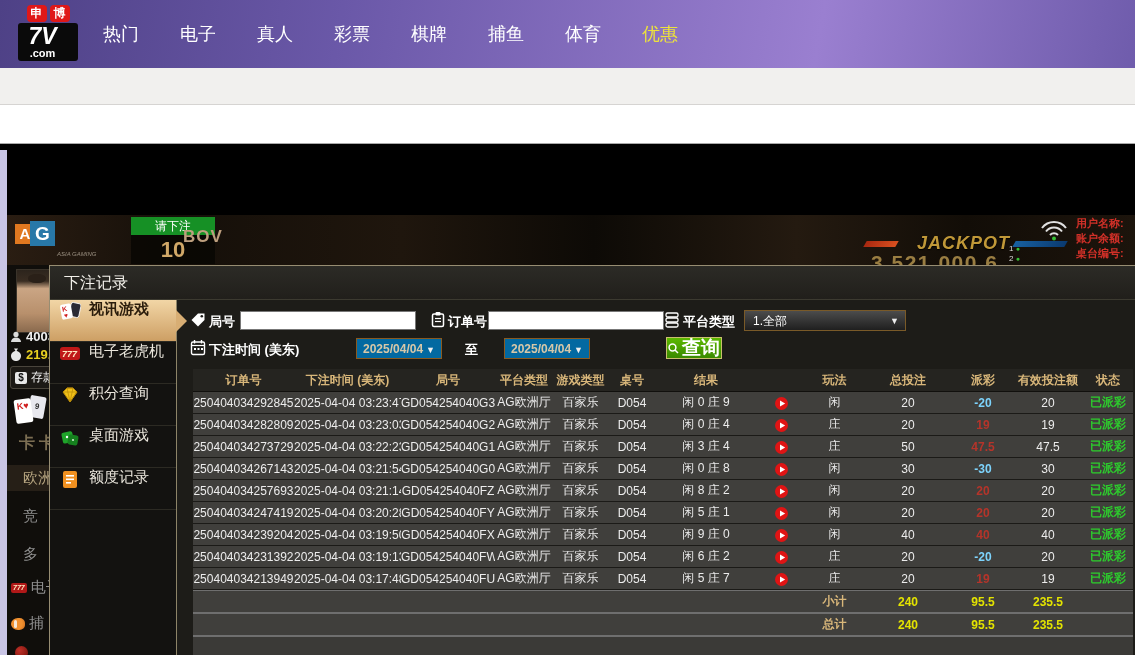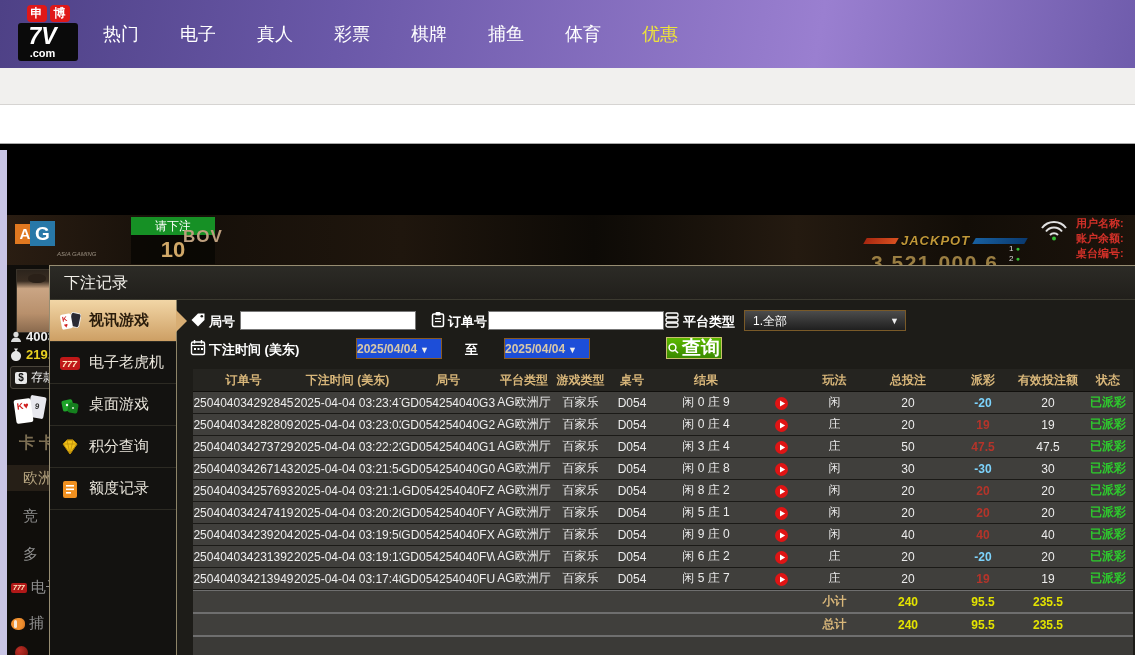--- a/index.html
+++ b/index.html
@@ -40,21 +40,21 @@
   .ag-a{position:absolute;left:0;top:3px;width:20px;height:20px;background:#e07820;color:#fff;font-weight:bold;font-size:15px;text-align:center;line-height:20px;}
   .ag-g{position:absolute;left:15px;top:0;width:25px;height:25px;background:#2878a8;color:#fff;font-weight:bold;font-size:19px;text-align:center;line-height:25px;}
   .ag-cap{position:absolute;left:42px;top:30px;font-size:6px;color:#9a8f80;font-style:italic;white-space:nowrap;}
   .betbox{position:absolute;left:80px;top:2px;width:84px;padding-left:44px;}
   .bet-prompt{display:block;background:#169025;color:#fff;font-size:12px;text-align:center;line-height:18px;height:18px;}
   .bet-count{display:block;background:rgba(8,6,3,.8);color:#d0a868;font-size:22px;font-weight:bold;text-align:center;line-height:29px;height:29px;}
   .bov{position:absolute;left:176px;top:12px;color:#bd9f7e;font-weight:bold;font-size:17px;letter-spacing:1px;}
   .jack{position:absolute;left:858px;top:18px;display:flex;align-items:center;}
   .jack .bar-r{width:32px;height:6px;background:linear-gradient(90deg,#a82810,#d85020);transform:skewX(-30deg);margin-right:4px;}
   .jack .bar-b{width:52px;height:6px;background:linear-gradient(90deg,#1860a0,#0a3a70);transform:skewX(-30deg);margin-left:4px;}
-  .jack .jtxt{color:#c09838;font-weight:bold;font-style:italic;font-size:13px;letter-spacing:1px;text-shadow:0 1px 1px #000;}
+  .jack .jtxt{color:#c09838;font-weight:bold;font-style:italic;font-size:18px;letter-spacing:1px;text-shadow:0 1px 1px #000;margin-left:16px;}
   .jackval{position:absolute;left:864px;top:36px;color:#9a7e42;font-weight:bold;font-size:21px;letter-spacing:1.5px;}
   .wifi{position:absolute;left:1032px;top:3px;}
   .seatnums{position:absolute;left:1002px;top:29px;font-size:8px;color:#ddd;line-height:10px;}
   .seatnums .dot{color:#35c035;font-size:7px;}
   .userlabels{position:absolute;left:1069px;top:1px;width:66px;overflow:hidden;color:#d03028;font-size:11px;font-weight:bold;line-height:15px;white-space:nowrap;}
   
   .underlay{position:absolute;left:7px;top:265px;width:150px;height:390px;background:#100e0b;z-index:1;overflow:hidden;}
   .avatar{position:absolute;left:9px;top:4px;width:40px;height:62px;border:1px solid #3a332a;
     background:linear-gradient(#2c241c 0%,#3a2d22 18%,#caa584 30%,#b8906c 70%,#8a6a4e 100%);}
   .avatar::after{content:"";position:absolute;left:11px;top:4px;width:18px;height:9px;background:#2a2018;border-radius:45%;}
@@ -74,35 +74,35 @@
   .mini777{display:inline-block;background:#b01818;color:#ffe8c0;font-size:7px;font-weight:bold;font-style:italic;border-radius:2px;padding:1px 2px;line-height:8px;}
   .fish{display:inline-block;width:14px;height:12px;background:radial-gradient(circle at 35% 45%,#f09030 55%,#c86818 100%);border-radius:50% 40% 40% 50%;position:relative;}
   .fish::after{content:"";position:absolute;left:3px;top:2px;width:3px;height:8px;background:#f5e8d8;border-radius:2px;}
   .reddot{position:absolute;left:8px;top:381px;width:13px;height:13px;border-radius:50%;background:radial-gradient(circle at 35% 35%,#c03028,#701008);}
   
   .modal{position:absolute;left:49px;top:265px;width:1090px;height:390px;background:#1d1c18;
     border-top:1px solid #978d72;border-left:1px solid #978d72;box-sizing:border-box;z-index:10;}
   .modal-head{height:33px;background:linear-gradient(#2c2b26,#211f1b);border-bottom:1px solid #3c3a30;
     color:#f2f0ea;font-size:16px;line-height:33px;padding-left:14px;}
   .menu{position:absolute;left:0;top:34px;bottom:0;width:126px;background:#131210;border-right:1px solid #8d8468;}
-  .menu-item{height:41px;display:flex;align-items:center;gap:8px;padding-left:9px;border-bottom:1px solid #2c2a23;
+  .menu-item{height:41px;display:flex;gap:8px;padding-left:9px;border-bottom:1px solid #2c2a23;
     color:#eae6dc;font-size:15px;cursor:pointer;position:relative;}
   .menu-item.active{background:linear-gradient(#f2d6a6,#cd9f64);color:#2b1d0c;font-weight:bold;}
   .menu-item.active::after{content:"";position:absolute;right:-11px;top:50%;margin-top:-11px;
     border-left:11px solid #d8ae74;border-top:11px solid transparent;border-bottom:11px solid transparent;z-index:11;}
   .mi{width:22px;height:22px;flex:0 0 22px;}
   
   .f-ic{position:absolute;}
   .f-label{position:absolute;color:#fff;font-size:13px;font-weight:bold;white-space:nowrap;}
   .f-input{position:absolute;width:168px;height:17px;background:#fff;border:1px solid #777;padding:0 3px;font-size:12px;}
   .f-select{position:absolute;width:162px;height:21px;background:linear-gradient(#4c4c4c,#1f1f1f);
     border:1px solid #7a5a28;color:#fff;font-size:12px;line-height:20px;padding-left:8px;box-sizing:border-box;cursor:pointer;}
   .f-select .caret{position:absolute;right:6px;top:0;font-size:9px;color:#eee;}
-  .f-date{position:absolute;width:86px;height:21px;background:#1d4ed8;border:1px solid #8a5a20;
-    color:#d8c8a8;font-size:12px;font-weight:bold;line-height:20px;box-sizing:border-box;cursor:pointer;}
+  .f-date{position:absolute;width:86px;height:21px;background:#0369a1;border:1px solid #8a5a20;
+    color:#d8c8a8;font-size:12px;font-weight:bold;line-height:20px;text-align:center;box-sizing:border-box;cursor:pointer;}
   .f-date .caret{font-size:9px;color:#eee;margin-left:3px;}
   .f-search{position:absolute;width:56px;height:22px;background:linear-gradient(#5cb800,#3a8a00);
     border:1px solid #cabf6e;color:#fff;font-size:19px;font-weight:bold;display:flex;align-items:center;justify-content:center;gap:3px;cursor:pointer;box-sizing:border-box;}
   
   .table{position:absolute;left:143px;top:103px;width:940px;
     --cols:101px 107px 94px 58px 55px 48px 100px 50px 57px 90px 60px 70px 50px;}
   .thead{display:grid;grid-template-columns:var(--cols);height:22px;align-items:center;background:#252420;border-bottom:1px solid #11100d;}
   .thead .cell{color:#d9b77a;font-weight:bold;}
   .trow{display:grid;grid-template-columns:var(--cols);height:21px;align-items:center;background:#403f3c;border-bottom:1px solid #1b1a17;}
   .cell{font-size:12px;color:#ececec;text-align:center;white-space:nowrap;overflow:hidden;}
@@ -249,33 +249,33 @@
       </div>
       <div class="menu-item">
         <svg class="mi" viewBox="0 0 22 22">
           <rect x="1" y="5" width="20" height="13" rx="3" fill="#c01818"></rect>
           <text x="3" y="15" font-size="9" font-weight="bold" font-style="italic" fill="#ffe8c0">777</text>
         </svg>
         <span>电子老虎机</span>
       </div>
       <div class="menu-item">
         <svg class="mi" viewBox="0 0 22 22">
+          <polygon points="4,8 8,4 14,4 18,8 11,18" fill="#f0c018" stroke="#b88a08" stroke-width="1"></polygon>
+          <polyline points="4,8 18,8 11,18 8,4 14,4 11,18" fill="none" stroke="#b88a08" stroke-width="0.7"></polyline>
+        </svg>
+        <span>积分查询</span>
+      </div>
+      <div class="menu-item">
+        <svg class="mi" viewBox="0 0 22 22">
           <rect x="3" y="6" width="11" height="11" rx="2" fill="#1fa32a" transform="rotate(-12 8 11)"></rect>
           <rect x="9" y="9" width="10" height="10" rx="2" fill="#15801e" transform="rotate(10 14 14)"></rect>
           <circle cx="8" cy="11" r="1.2" fill="#fff"></circle>
             <circle cx="14" cy="14" r="1.1" fill="#cfe8cf"></circle>
         </svg>
         <span>桌面游戏</span>
-      </div>
-      <div class="menu-item">
-        <svg class="mi" viewBox="0 0 22 22">
-          <polygon points="4,8 8,4 14,4 18,8 11,18" fill="#f0c018" stroke="#b88a08" stroke-width="1"></polygon>
-          <polyline points="4,8 18,8 11,18 8,4 14,4 11,18" fill="none" stroke="#b88a08" stroke-width="0.7"></polyline>
-        </svg>
-        <span>积分查询</span>
       </div>
       <div class="menu-item">
         <svg class="mi" viewBox="0 0 22 22">
           <rect x="4" y="3" width="14" height="17" rx="2" fill="#f09020"></rect>
           <rect x="7" y="7" width="8" height="1.6" fill="#fff"></rect>
             <rect x="7" y="10.5" width="8" height="1.6" fill="#fff"></rect>
             <rect x="7" y="14" width="5" height="1.6" fill="#fff"></rect>
         </svg>
         <span>额度记录</span>
       </div>

